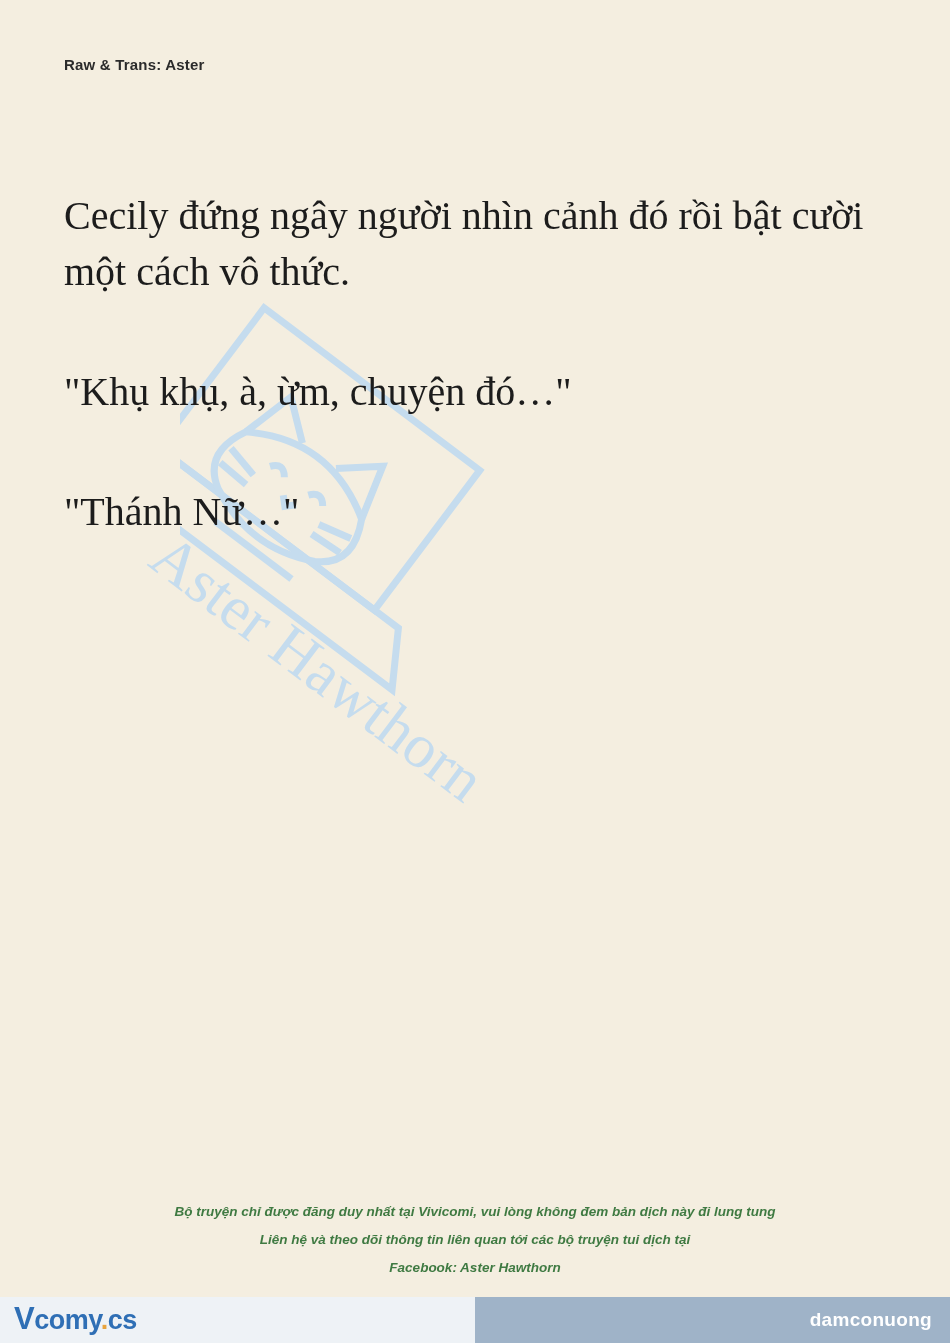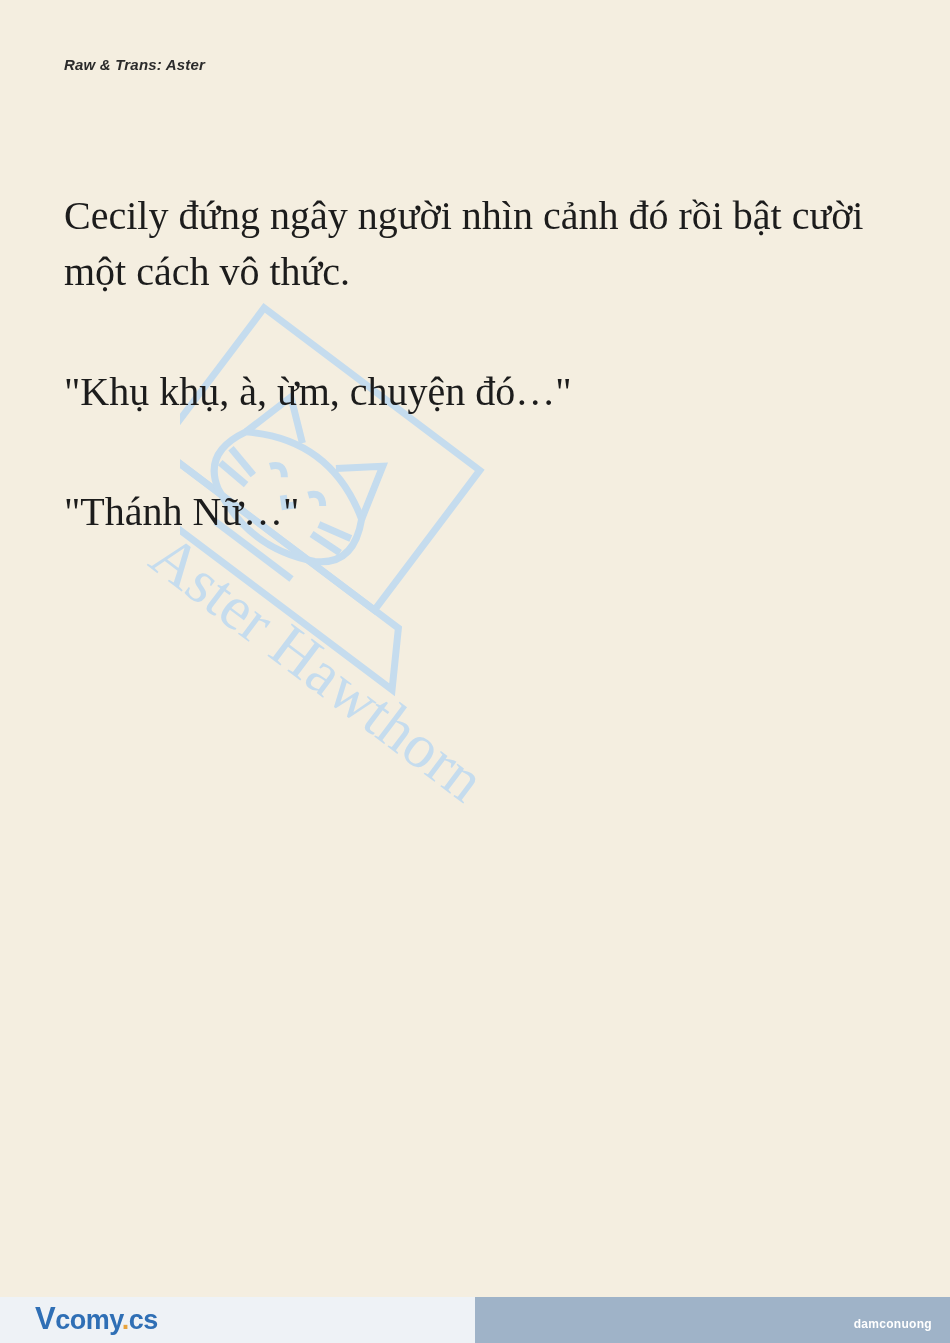--- a/index.html
+++ b/index.html
@@ -24,21 +24,20 @@
   
   .header-credit {
     position: absolute;
     left: 64px;
     top: 56px;
     font-family: "Liberation Sans", sans-serif;
     font-size: 15px;
     font-weight: 700;
     color: #2b2b2b;
     letter-spacing: 0.2px;
-    font-style: italic;
   }
 
   
   .watermark {
     position: absolute;
     left: 180px;
     top: 300px;
     width: 620px;
     height: 680px;
     pointer-events: none;
@@ -126,41 +125,40 @@
   }
   .logo {
     position: absolute;
     left: 14px;
     bottom: 6px;
     font-family: "Liberation Sans", sans-serif;
     font-size: 27px;
     font-weight: 700;
     letter-spacing: -0.5px;
     line-height: 34px;
-    margin-left: 21px;
   }
   .logo .v {
     color: #2f6fb5;
     font-size: 31px;
   }
   .logo .comy {
     color: #2f6fb5;
   }
   .logo .cs {
     color: #2f6fb5;
   }
   .logo .dot {
     color: #e8a33d;
   }
   .brand-right {
     position: absolute;
     right: 18px;
     bottom: 12px;
     font-family: "Liberation Sans", sans-serif;
-    font-size: 12px;
+    font-size: 19px;
     font-weight: 700;
     color: #ffffff;
     letter-spacing: 0.3px;
   }
 </style>
 </head>
 <body>
 
 <div class="page">
 
@@ -193,20 +191,25 @@
   </div>
   <div class="wm-text">Aster Hawthorn</div>
 
   <div class="content">
     <p class="para gap-big">Cecily đứng ngây người nhìn cảnh đó rồi bật cười
 một cách vô thức.</p>
     <p class="para gap-big">"Khụ khụ, à, ừm, chuyện đó…"</p>
     <p class="para gap-big">"Thánh Nữ…"</p>
   </div>
 
+  <div class="footer-note">
+    <div>Bộ truyện chỉ được đăng duy nhất tại Vivicomi, vui lòng không đem bản dịch này đi lung tung</div>
+    <div>Liên hệ và theo dõi thông tin liên quan tới các bộ truyện tui dịch tại</div>
+    <div>Facebook: Aster Hawthorn</div>
+  </div>
 
   <div class="bottom-bar">
     <div class="bar-left"></div>
     <div class="bar-right"></div>
     <div class="logo">
       <span class="v">V</span><span class="comy">comy</span><span class="dot">.</span><span class="cs">cs</span>
     </div>
     <div class="brand-right">damconuong</div>
   </div>
 

